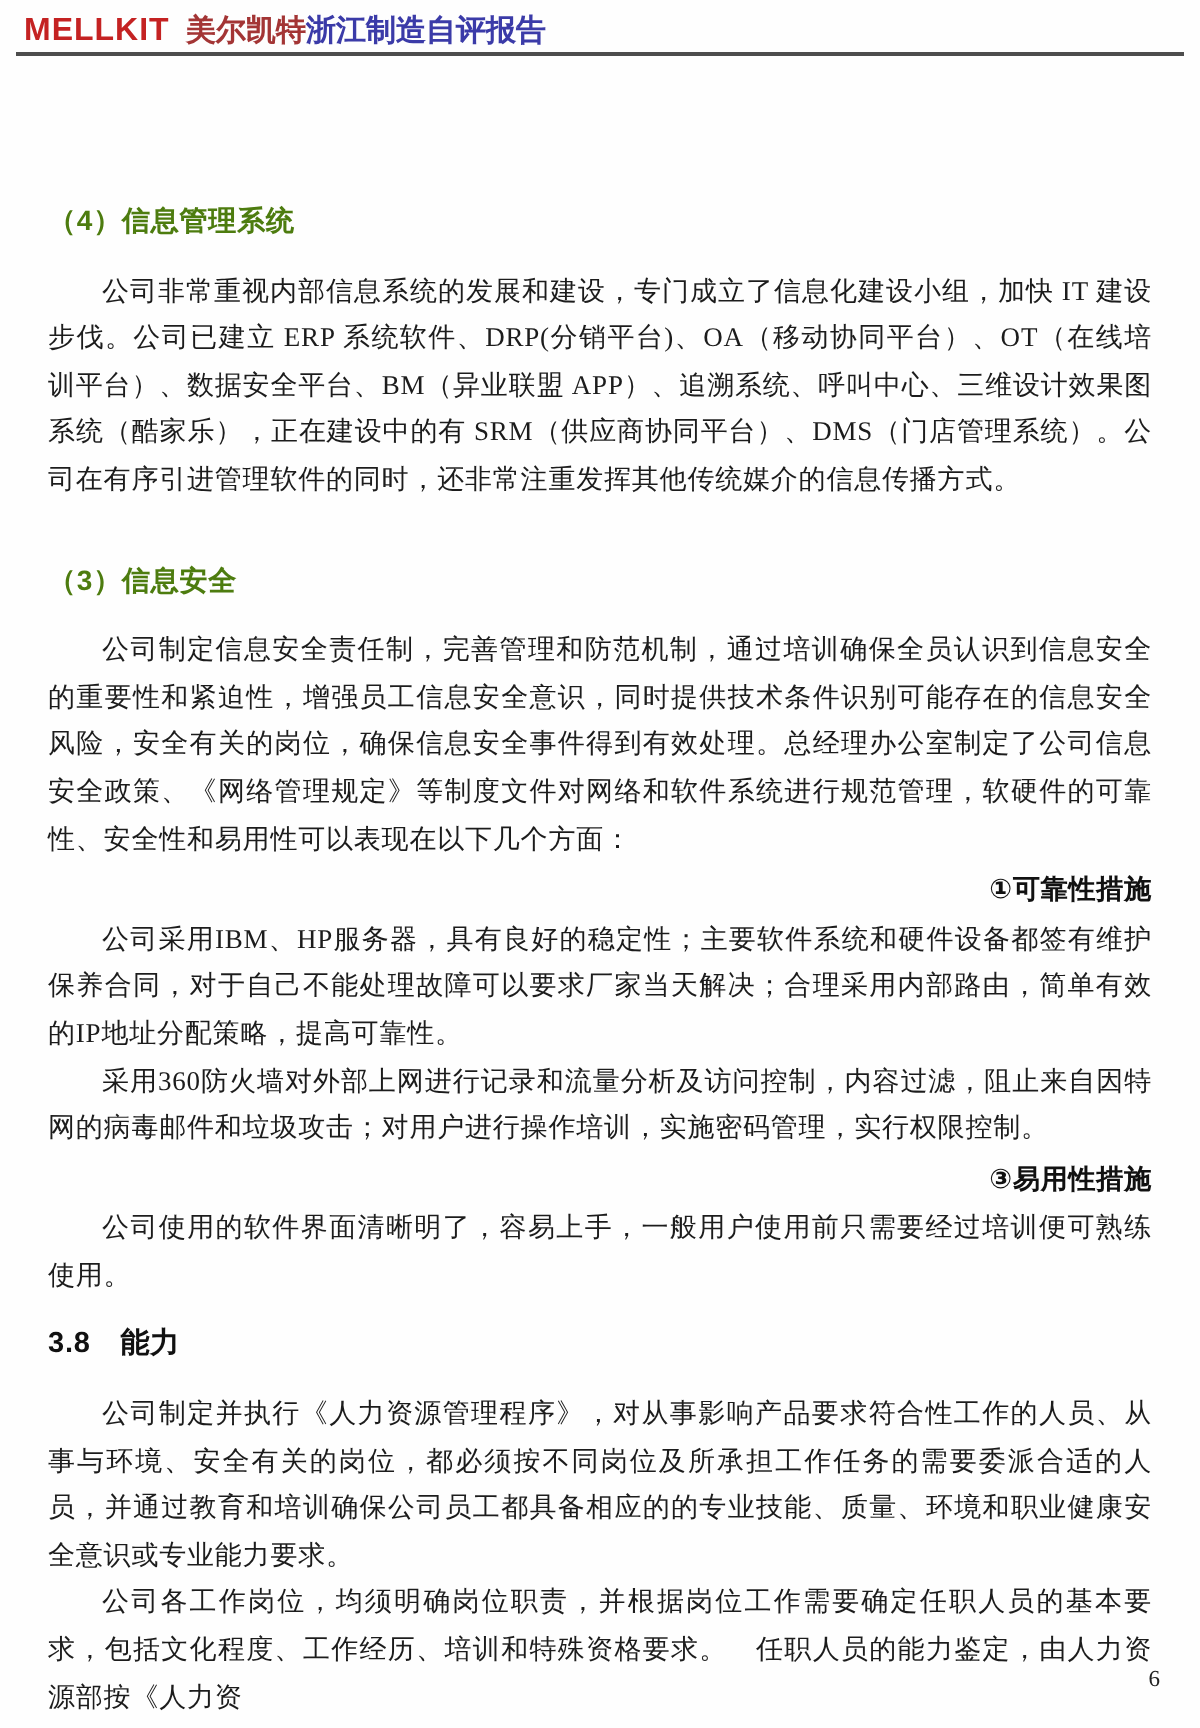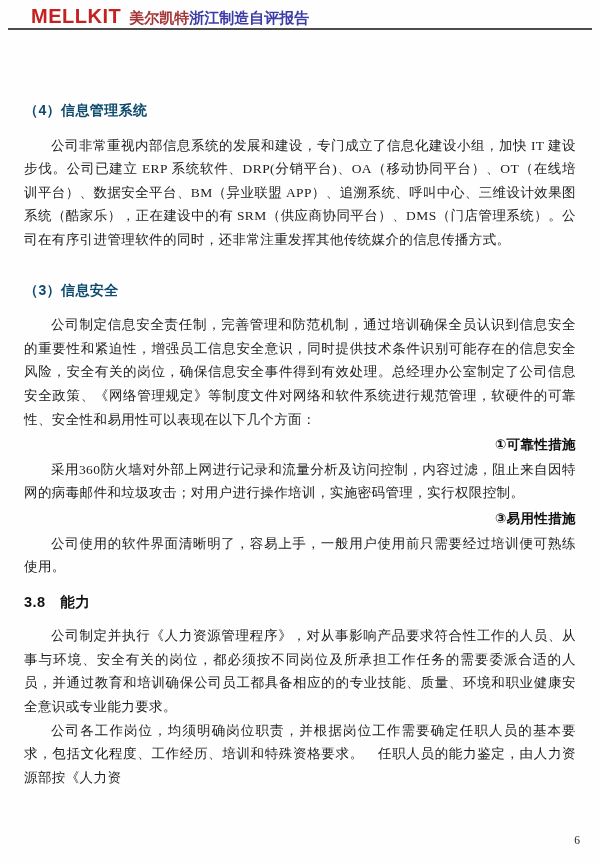--- a/index.html
+++ b/index.html
@@ -18,21 +18,21 @@
     top: 0; left: 8px; right: 8px;
     padding-top: 8px;
     padding-left: 4px;
     padding-bottom: 2px;
     border-bottom: 2px solid #4d4d4d;
     font-family: "Liberation Sans", "DejaVu Sans", sans-serif;
     font-size: 15px;
     line-height: 16px;
     white-space: nowrap;
   }
-  .header .logo   { font-weight: bold; font-size: 20px; color: #c42222; letter-spacing: 0.5px; margin-left: 19px; }
+  .header .logo   { font-weight: bold; font-size: 16px; color: #c42222; letter-spacing: 0.5px; }
   .header .brand  { font-weight: bold; color: #a33535; margin-left: 4px; }
   .header .rtitle { font-weight: bold; color: #3b3ba8; }
   
   .content {
     position: absolute;
     top: 99px; left: 24px;
     width: 552px;
     text-align: justify;
     font-size: 13.5px;
     line-height: 23.6px;
@@ -41,21 +41,21 @@
   .para {
     margin: 0;
     text-indent: 2em;
     color: #1c1c1c;
   }
   .h-paren {
     margin: 27px 0 11px 0;
     font-family: "Liberation Sans", "DejaVu Sans", sans-serif;
     font-weight: bold;
     font-size: 14px;
-    color: #0c4a6e;
+    color: #4d7c0f;
     text-align: left;
   }
   .h-paren.first { margin-top: 0; }
   .sub {
     margin: 2px 0 1px 0;
     text-indent: 2em;
     font-family: "Liberation Sans", "DejaVu Sans", sans-serif;
     font-weight: bold;
     font-size: 13.5px;
     color: #111;
@@ -86,20 +86,21 @@
     <span class="logo">MELLKIT</span>
     <span class="brand">美尔凯特</span><span class="rtitle">浙江制造自评报告</span>
   </div>
 
   <div class="content">
     <div class="h-paren first">（4）信息管理系统</div>
     <p class="para">公司非常重视内部信息系统的发展和建设，专门成立了信息化建设小组，加快 IT 建设步伐。公司已建立 ERP 系统软件、DRP(分销平台)、OA（移动协同平台）、OT（在线培训平台）、数据安全平台、BM（异业联盟 APP）、追溯系统、呼叫中心、三维设计效果图系统（酷家乐），正在建设中的有 SRM（供应商协同平台）、DMS（门店管理系统）。公司在有序引进管理软件的同时，还非常注重发挥其他传统媒介的信息传播方式。</p>
     <div class="h-paren">（3）信息安全</div>
     <p class="para">公司制定信息安全责任制，完善管理和防范机制，通过培训确保全员认识到信息安全的重要性和紧迫性，增强员工信息安全意识，同时提供技术条件识别可能存在的信息安全风险，安全有关的岗位，确保信息安全事件得到有效处理。总经理办公室制定了公司信息安全政策、《网络管理规定》等制度文件对网络和软件系统进行规范管理，软硬件的可靠性、安全性和易用性可以表现在以下几个方面：</p>
     <div class="sub">①可靠性措施</div>
+    <p class="para">公司采用IBM、HP服务器，具有良好的稳定性；主要软件系统和硬件设备都签有维护保养合同，对于自己不能处理故障可以要求厂家当天解决；合理采用内部路由，简单有效的IP地址分配策略，提高可靠性。</p>
     <p class="para">采用360防火墙对外部上网进行记录和流量分析及访问控制，内容过滤，阻止来自因特网的病毒邮件和垃圾攻击；对用户进行操作培训，实施密码管理，实行权限控制。</p>
     <div class="sub">③易用性措施</div>
     <p class="para">公司使用的软件界面清晰明了，容易上手，一般用户使用前只需要经过培训便可熟练使用。</p>
     <div class="h-sec">3.8　能力</div>
     <p class="para">公司制定并执行《人力资源管理程序》，对从事影响产品要求符合性工作的人员、从事与环境、安全有关的岗位，都必须按不同岗位及所承担工作任务的需要委派合适的人员，并通过教育和培训确保公司员工都具备相应的的专业技能、质量、环境和职业健康安全意识或专业能力要求。</p>
     <p class="para">公司各工作岗位，均须明确岗位职责，并根据岗位工作需要确定任职人员的基本要求，包括文化程度、工作经历、培训和特殊资格要求。　任职人员的能力鉴定，由人力资源部按《人力资</p>
   </div>
 
   <div class="page-num">6</div>
 

